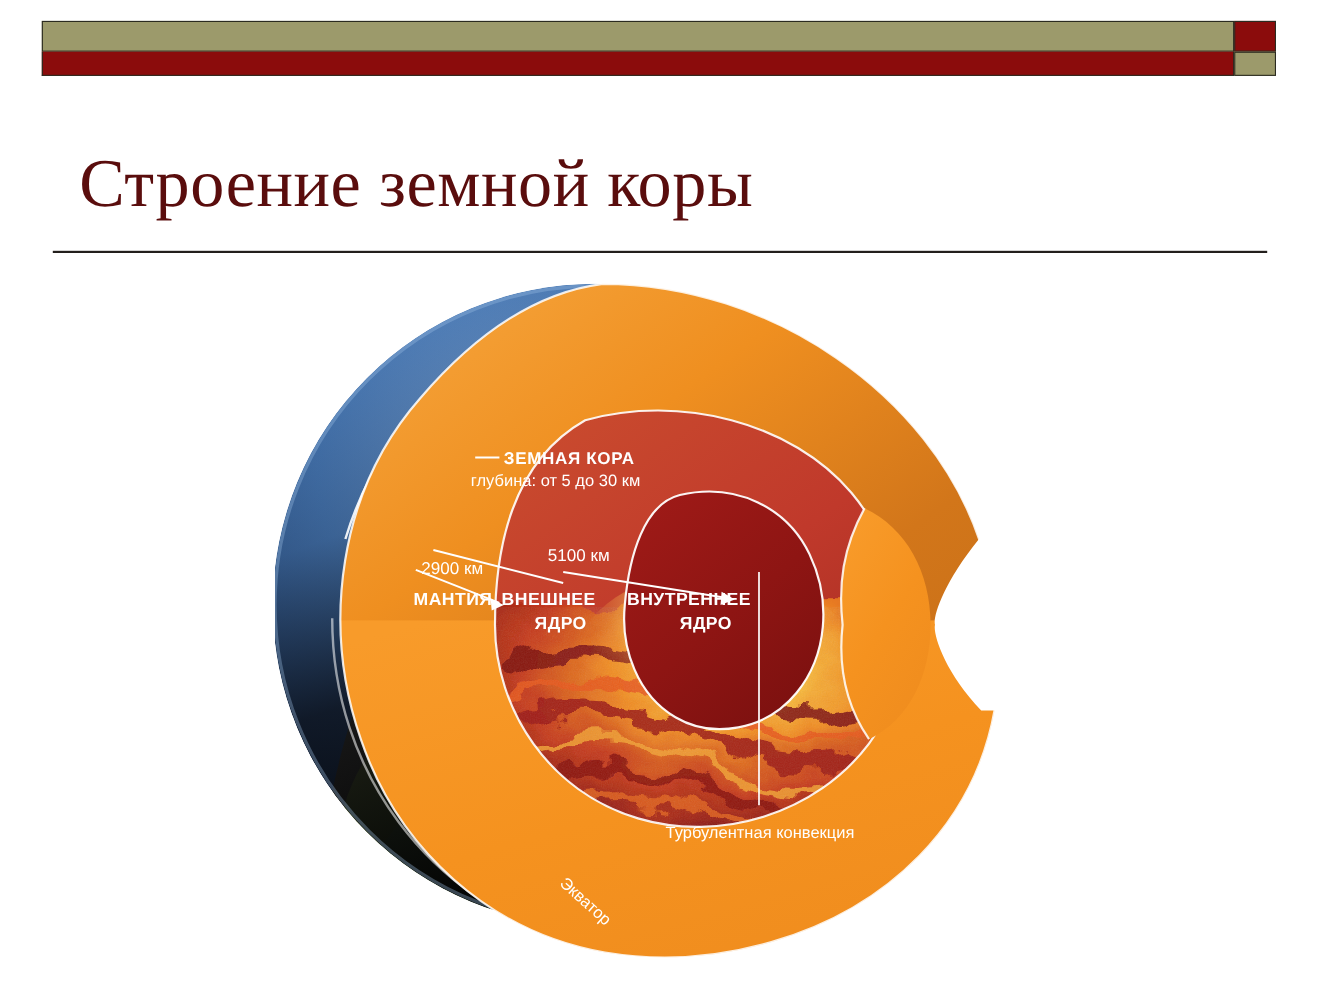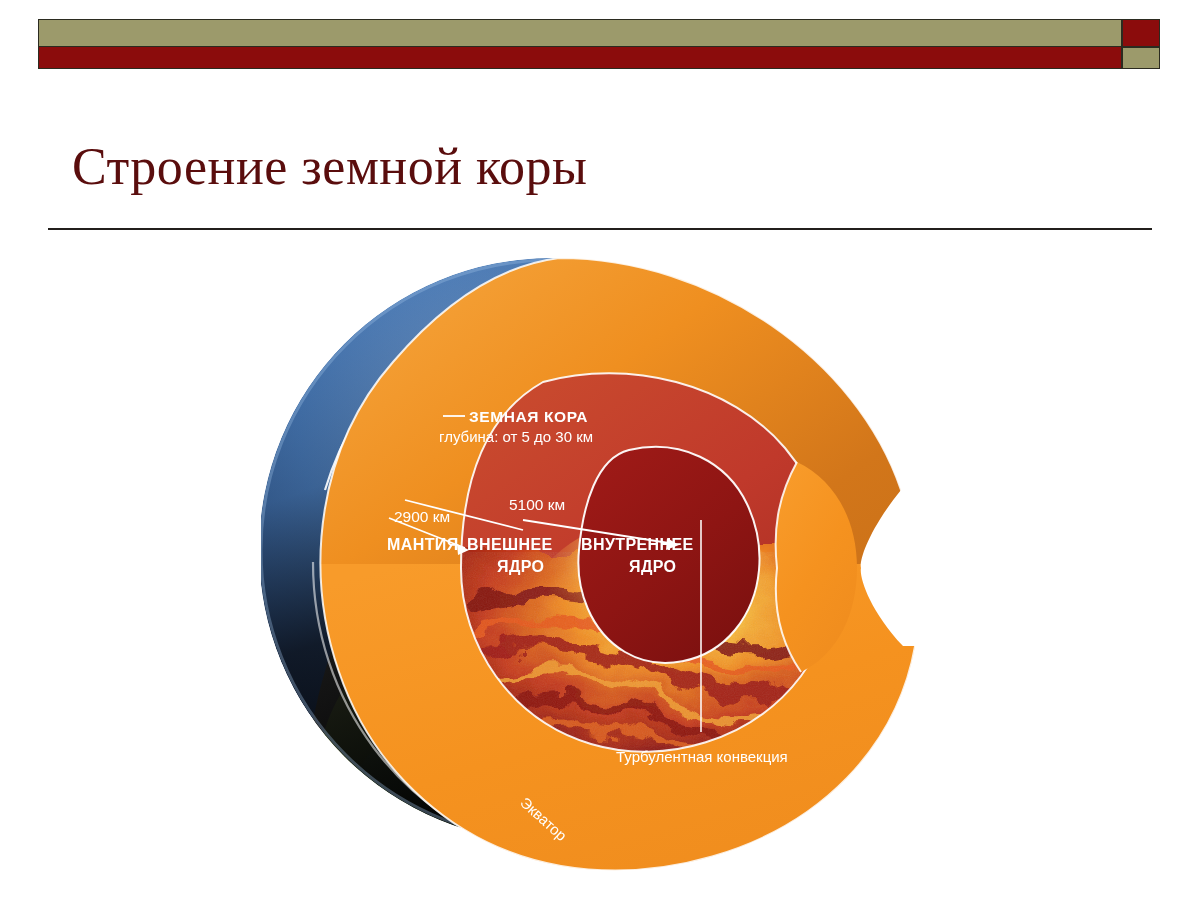--- a/index.html
+++ b/index.html
@@ -53,39 +53,39 @@
   .deco-sq-tl { left: 1084px; top: 0;    width: 38px; height: 28px; background: #8b0c0c; }
   .deco-sq-bl { left: 1084px; top: 28px; width: 38px; height: 22px; background: #9c9a6b; }
 
   
   .slide-title {
     position: absolute;
     left: 72px;
     top: 128px;
     width: 1050px;
     font-family: "Liberation Serif", "DejaVu Serif", serif;
-    font-size: 52px;
+    font-size: 62px;
     line-height: 78px;
     color: #5a0d0d;
     letter-spacing: 0.5px;
     white-space: nowrap;
   }
   .title-rule {
     position: absolute;
     left: 48px;
     top: 228px;
     width: 1104px;
     height: 2px;
     background: #231f1c;
   }
 
   
   .diagram {
     position: absolute;
-    left: 261px;
+    left: 250px;
     top: 232px;
     width: 700px;
     height: 660px;
   }
   .diagram svg { display: block; width: 700px; height: 660px; }
 
   .lbl {
     font-family: "Liberation Sans", sans-serif;
     fill: #ffffff;
     paint-order: stroke;

